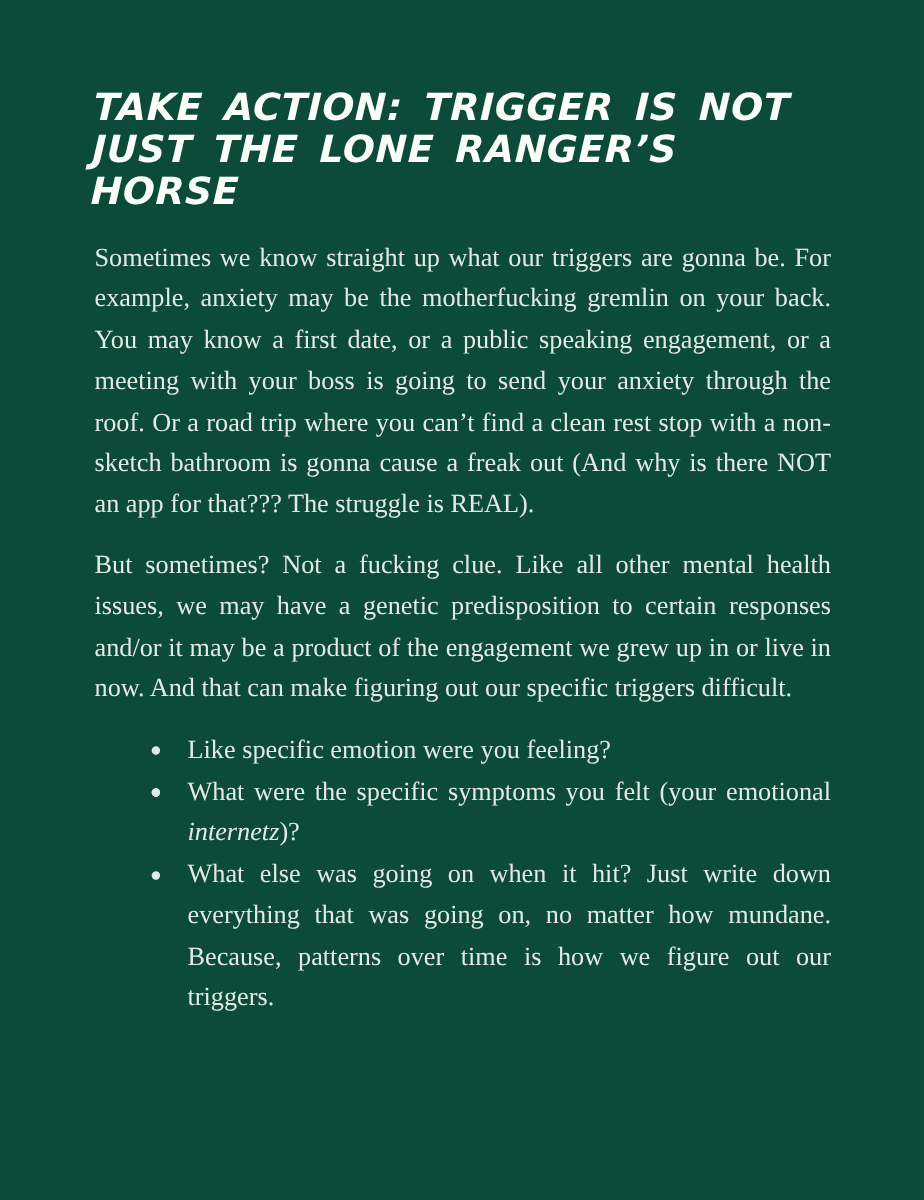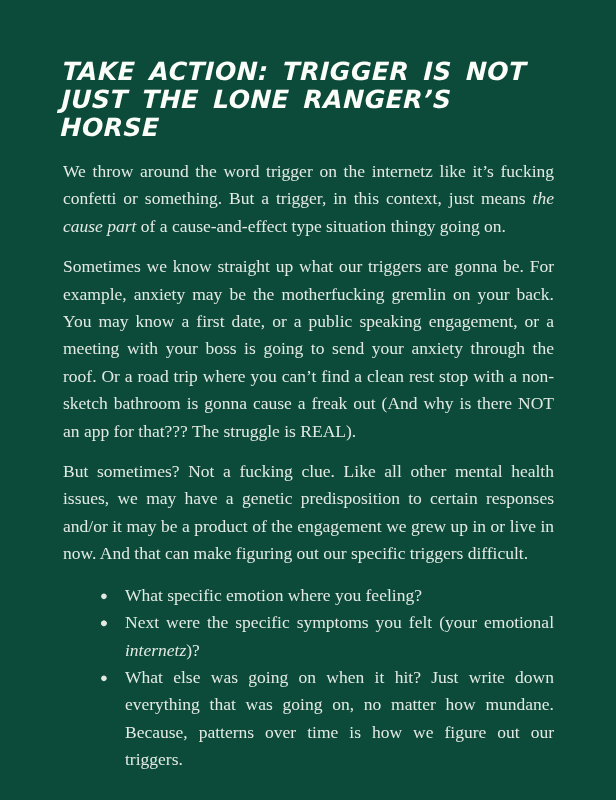--- a/index.html
+++ b/index.html
@@ -69,35 +69,34 @@
   }
 </style>
 </head>
 <body>
 
 <div class="page">
 
   <h1 class="heading">TAKE ACTION: TRIGGER IS NOT JUST THE LONE RANGER’S HORSE</h1>
 
   <div class="body-text">
-    <p><span>We throw around the word trigger on the internetz like it’s fucking confetti or something. But a trigger, in this context, just means </span><em>the cause part</em><span> of a cause-and-effect type situation thingy going on.</span></p>
     <p><span>Sometimes we know straight up what our triggers are gonna be. For example, anxiety may be the motherfucking gremlin on your back. You may know a first date, or a public speaking engagement, or a meeting with your boss is going to send your anxiety through the roof. Or a road trip where you can’t find a clean rest stop with a non-sketch bathroom is gonna cause a freak out (And why is there NOT an app for that??? The struggle is REAL).</span></p>
     <p><span>But sometimes? Not a fucking clue. Like all other mental health issues, we may have a genetic predisposition to certain responses and/or it may be a product of the engagement we grew up in or live in now. And that can make figuring out our specific triggers difficult.</span></p>
 
     <ul class="bullet-list">
       <li>
         <span class="dot">●</span>
-        <span><span>What specific emotion where you feeling?</span></span>
+        <span><span>Like specific emotion were you feeling?</span></span>
       </li>
       <li>
         <span class="dot">●</span>
       </li>
       <li>
         <span class="dot">●</span>
-        <span><span>Next were the specific symptoms you felt (your emotional </span><em>internetz</em><span>)?</span></span>
+        <span><span>What were the specific symptoms you felt (your emotional </span><em>internetz</em><span>)?</span></span>
       </li>
       <li>
         <span class="dot">●</span>
         <span><span>What else was going on when it hit? Just write down everything that was going on, no matter how mundane. Because, patterns over time is how we figure out our triggers.</span></span>
       </li>
     </ul>
   </div>
 
 </div>
 

